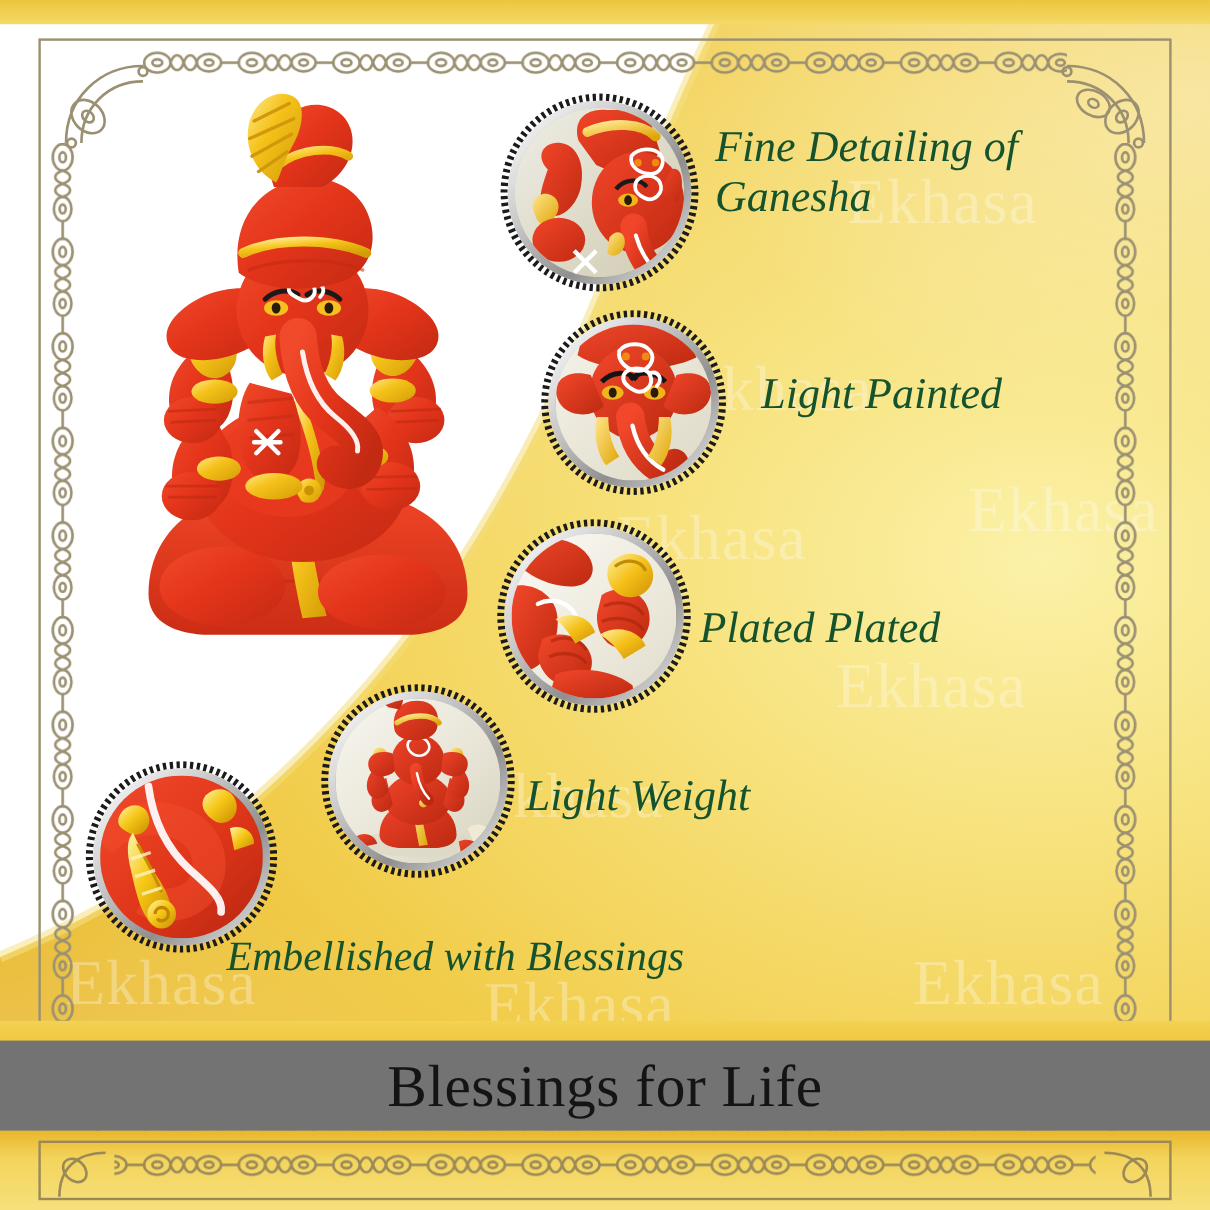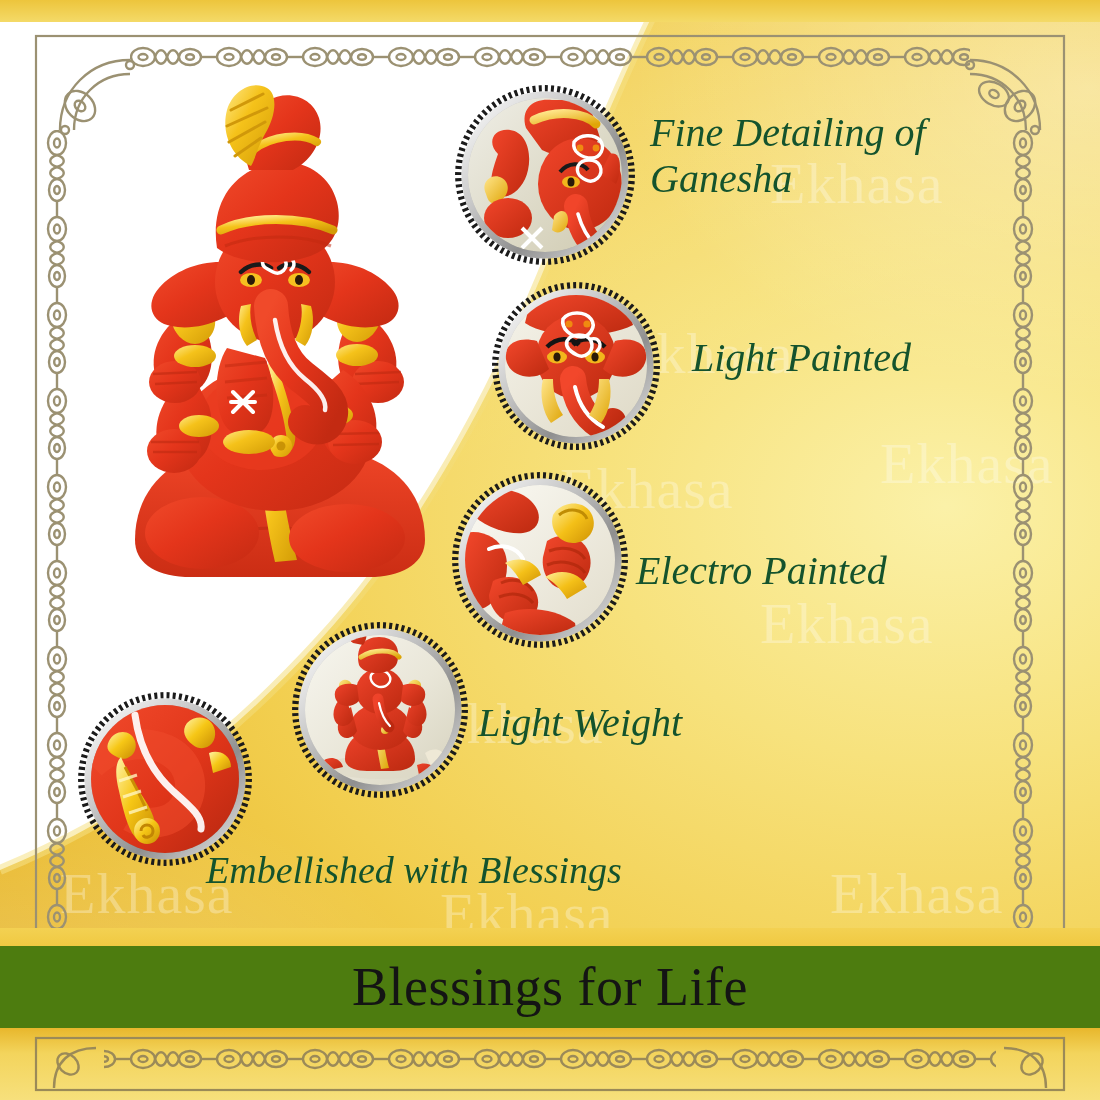--- a/index.html
+++ b/index.html
@@ -69,21 +69,21 @@
     white-space:pre-line;
   }
 
   
   .band-top-gold{
     position:absolute;left:0;top:928px;width:1100px;height:24px;
     background:linear-gradient(180deg,#f3d152 0%,#efc63c 100%);
   }
   .banner{
     position:absolute;left:0;top:946px;width:1100px;height:82px;
-    background:#4d7c0f;
+    background:#737373;
     display:flex;align-items:center;justify-content:center;
   }
   .banner-text{
     font-family:"Liberation Serif",serif;
     font-size:54px;letter-spacing:.5px;color:#141414;
   }
   .band-bot-gold{
     position:absolute;left:0;top:1028px;width:1100px;height:72px;
     background:linear-gradient(180deg,#e8b72c 0%,#f3d45c 35%,#f7e07c 100%);
   }
@@ -409,21 +409,21 @@
         <path d="M82,56 C96,46 118,50 124,68 C130,86 118,104 100,104 C84,104 76,86 78,72 Z" fill="url(#r3)"></path>
         <path d="M84,66 C98,60 114,64 120,74" fill="none" stroke="#a82409" stroke-width="3" opacity=".6"></path>
         <path d="M82,80 C96,74 114,78 120,88" fill="none" stroke="#a82409" stroke-width="3" opacity=".6"></path>
         <path d="M88,30 C96,16 118,14 126,28 C134,42 124,58 108,58 C94,58 84,44 88,30 Z" fill="url(#g3)"></path>
         <path d="M94,30 C104,22 118,24 122,34" fill="none" stroke="#c08c04" stroke-width="3"></path>
         <path d="M80,92 C96,82 116,88 122,102 L102,114 C96,104 88,96 80,92 Z" fill="url(#g3)"></path>
         <path d="M40,128 C62,120 92,124 110,138 L112,150 L34,150 Z" fill="url(#r3)"></path>
       </svg>
     </div>
   </div>
-  <div class="feat" style="left:636px;top:548px;width:360px;">Electro Painted</div>
+  <div class="feat" style="left:636px;top:548px;width:360px;">Plated Plated</div>
 
   <div class="medallion" style="left:292px;top:622px;width:176px;height:176px;">
     <svg class="med-ring" viewBox="0 0 176 176">
       <defs>
         <linearGradient id="silver4" x1="0" y1="0" x2="1" y2="1">
           <stop offset="0%" stop-color="#ffffff"></stop>
             <stop offset="35%" stop-color="#c9c9c9"></stop>
           <stop offset="65%" stop-color="#8f8f8f"></stop>
             <stop offset="100%" stop-color="#e8e8e8"></stop>
         </linearGradient>

